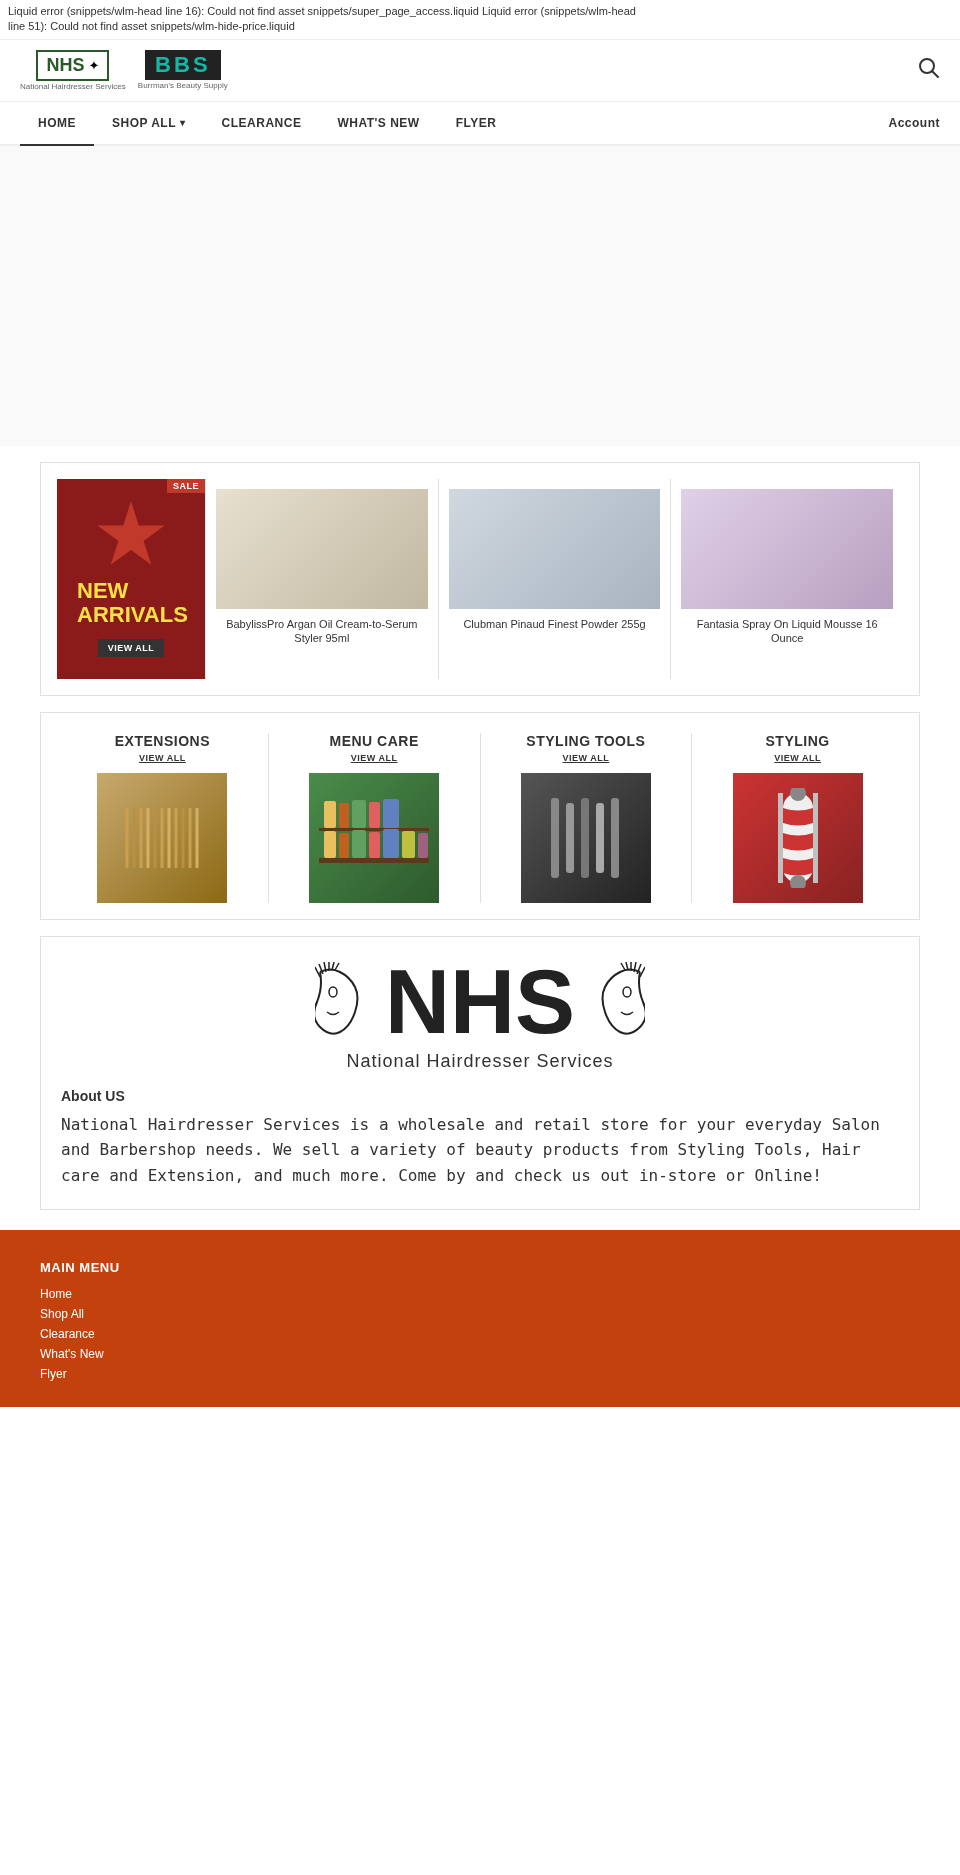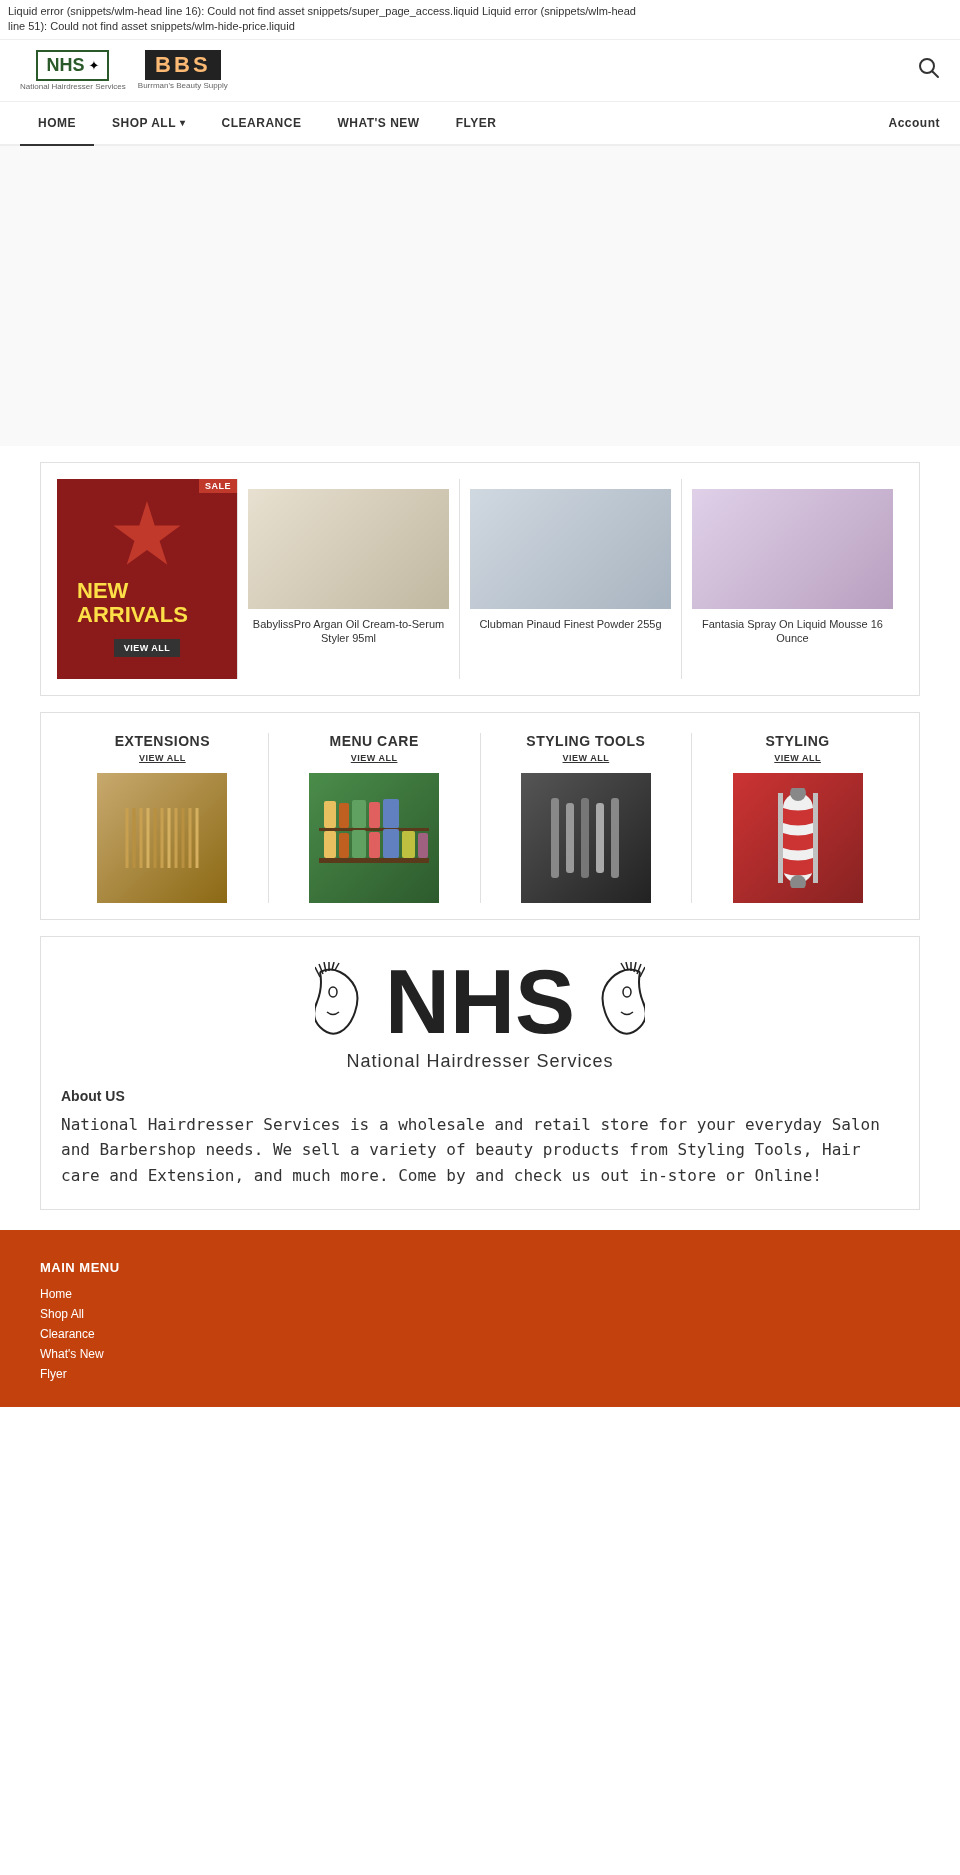--- a/index.html
+++ b/index.html
@@ -96,21 +96,21 @@
       padding: 16px;
     }
 
     
     .new-arrivals-row {
       display: flex;
       gap: 0;
       align-items: stretch;
     }
     .new-arrivals-banner {
-      width: 180px;
+      width: 148px;
       min-height: 200px;
       background: #8b1a1a;
       display: flex;
       flex-direction: column;
       align-items: center;
       justify-content: center;
       flex-shrink: 0;
       position: relative;
       padding: 20px;
     }
@@ -310,21 +310,21 @@
 <div class="header">
   <div class="header-logo">
     <div style="display:flex; flex-direction:column; align-items:center;">
       <div style="display:flex; align-items:center; border: 2px solid #2a5a2a; padding: 3px 8px; gap:4px;">
         <span style="color:#2a5a2a; font-weight:900; font-size:18px;">NHS</span>
         <span style="font-size:13px;">✦</span>
       </div>
       <span style="font-size:8px; color:#666; margin-top:1px;">National Hairdresser Services</span>
     </div>
     <div style="display:flex; flex-direction:column; align-items:center; margin-left: 6px;">
-      <div style="background:#222; color:#fdba74; font-weight:900; font-size:22px; padding: 2px 10px; letter-spacing:3px;">BBS</div>
+      <div style="background:#222; color:#14b8a6; font-weight:900; font-size:22px; padding: 2px 10px; letter-spacing:3px;">BBS</div>
       <span style="font-size:8px; color:#666; margin-top:1px;">Burrman's Beauty Supply</span>
     </div>
   </div>
   <div class="header-search-icon">
     <svg width="22" height="22" viewBox="0 0 22 22" fill="none" xmlns="http://www.w3.org/2000/svg">
       <circle cx="9" cy="9" r="7" stroke="#333" stroke-width="2"></circle>
       <line x1="14.5" y1="14.5" x2="20" y2="20" stroke="#333" stroke-width="2" stroke-linecap="round"></line>
     </svg>
   </div>
 </div>

